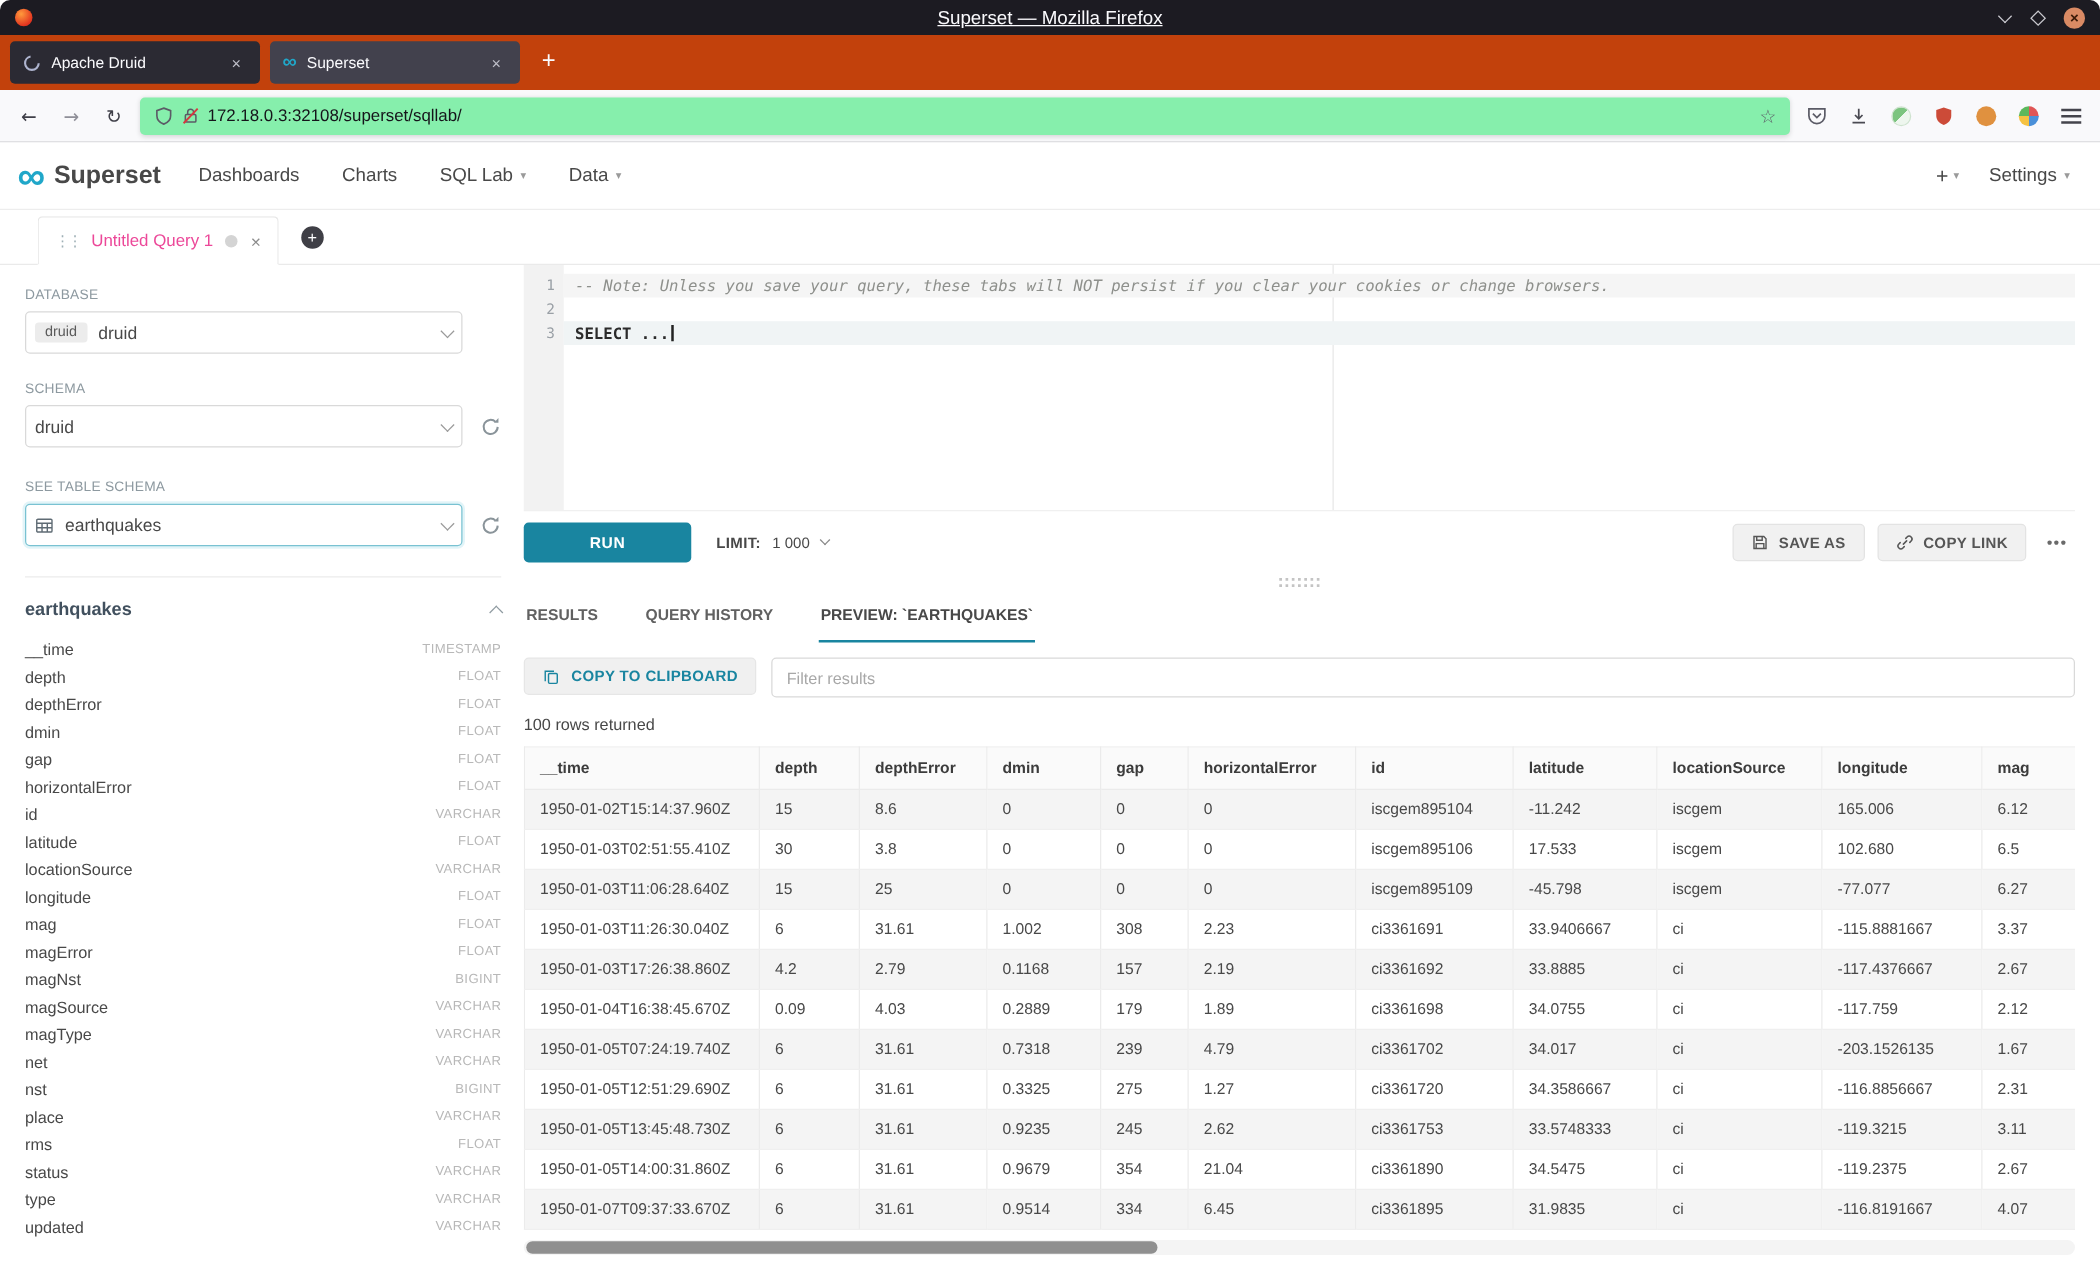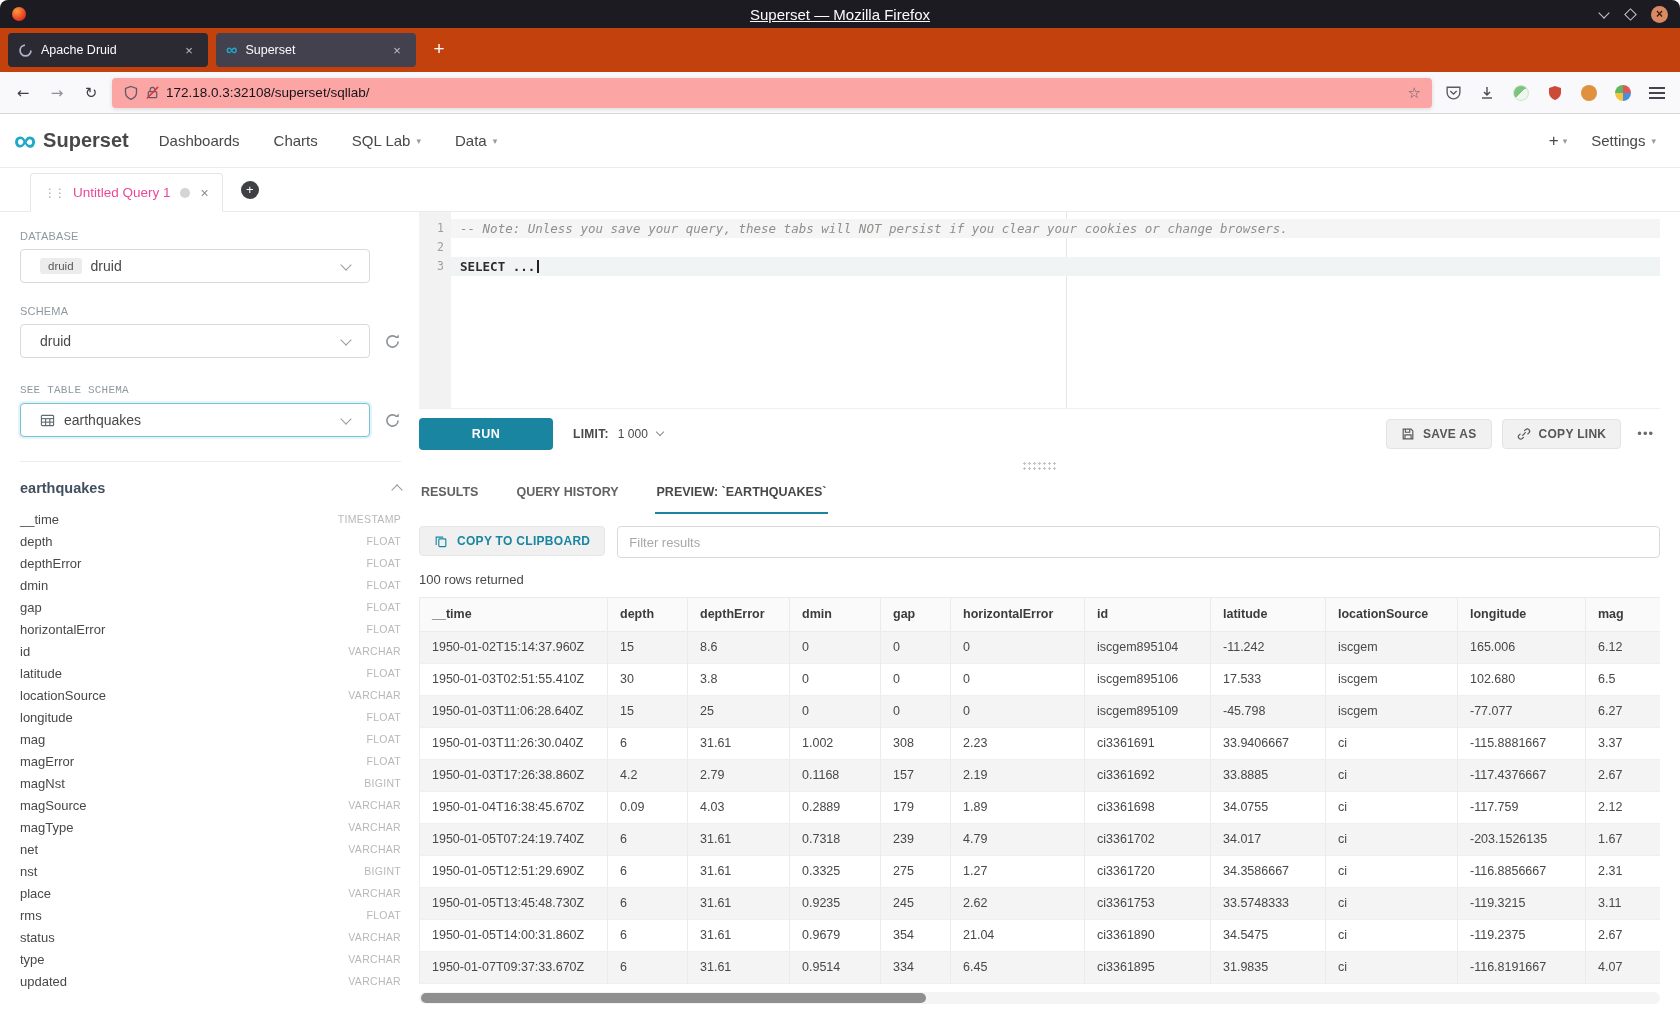--- a/index.html
+++ b/index.html
@@ -23,21 +23,21 @@
   .btab.active { background:#42414d; }
   .btab .tlabel { flex:1; overflow:hidden; white-space:nowrap; }
   .tab-close { color:#bfbfc9; font-size:13px; width:18px; text-align:center; }
   .sstab-ico { color:#20a7c9; font-weight:bold; font-size:16px; line-height:1; }
   .newtab-btn { color:#fbfbfe; font-size:19px; width:30px; height:30px; text-align:center; line-height:28px; border-radius:4px; }
 
   
   .urlbar { flex:0 0 42px; background:#f9f9fb; border-bottom:1px solid #d7d7db; display:flex; align-items:center; padding:0 10px; gap:8px; }
   .nav-ico { width:26px; text-align:center; font-size:15px; color:#3f3f48; font-family:"DejaVu Sans",sans-serif; }
   .nav-ico.dim { color:#8f8f98; }
-  .urlfield { flex:1; height:30px; background:#fca5a5; border-radius:4px; box-shadow:0 1px 4px rgba(0,0,0,0.14); display:flex; align-items:center; gap:6px; padding:0 11px; }
+  .urlfield { flex:1; height:30px; background:#86efac; border-radius:4px; box-shadow:0 1px 4px rgba(0,0,0,0.14); display:flex; align-items:center; gap:6px; padding:0 11px; }
   .url-text { font-size:13.5px; color:#15141a; flex:1; }
   .star-ico { font-size:15px; color:#5b5b66; font-family:"DejaVu Sans",sans-serif; }
   .tb-ico { display:flex; align-items:center; justify-content:center; width:26px; height:26px; }
   .circle-ico { width:16px; height:16px; border-radius:50%; }
   .ext-green { background:linear-gradient(135deg,#7cc47f 50%, #eef6ee 50%); border:1px solid #cfe3cf; }
   .ext-orange { background:#e0913f; }
   .ext-pinwheel { background:conic-gradient(#e05555 0 25%, #4a90d9 0 50%, #f5c242 0 75%, #5cb85c 0); }
   .hamburger { width:16px; height:2px; background:#44444c; box-shadow:0 5px 0 #44444c, 0 10px 0 #44444c; margin-top:-10px; }
 
   
@@ -61,27 +61,27 @@
   .qclose { color:#8c8c8c; font-size:14px; margin-left:2px; }
   .qadd { align-self:center; margin-left:18px; width:18px; height:18px; border-radius:50%; background:#3f3f46; color:#fff; font-size:13px; line-height:17px; text-align:center; z-index:1; }
 
   
   .main { flex:1; min-height:0; display:flex; }
 
   
   .sidebar { flex:0 0 419px; padding:18px 18px 0 20px; overflow:hidden; }
   .fieldlabel { font-size:11px; color:#8d99a0; margin-bottom:7px; letter-spacing:0.2px; }
   .selrow { display:flex; align-items:center; gap:14px; }
-  .select { flex:1; height:34px; border:1px solid #d9d9d9; border-radius:4px; background:#fff; display:flex; align-items:center; gap:9px; padding:0 19px; font-size:14px; color:#484848; }
+  .select { flex:1; height:34px; border:1px solid #d9d9d9; border-radius:4px; background:#fff; display:flex; align-items:center; gap:9px; padding:0 7px; font-size:14px; color:#484848; }
   .select.focus { border-color:#79c2d2; box-shadow:0 0 0 2px rgba(32,167,201,0.13); }
   .badge { background:#ececec; border-radius:3px; padding:2px 8px; font-size:11.5px; color:#5a5a5a; }
   .chev { width:8px; height:8px; border-right:1.3px solid #9a9a9a; border-bottom:1.3px solid #9a9a9a; transform:rotate(45deg); margin-left:auto; margin-top:-3px; }
   .refresh-btn { width:17px; height:17px; display:flex; align-items:center; justify-content:center; }
   .spacer17 { width:17px; }
-  .mt22 { margin-top:22px; } .mt26 { margin-top:26px;font-family:Liberation Mono, monospace; }
+  .mt22 { margin-top:22px; } .mt26 { margin-top:26px; }
   .sb-divider { border:0; border-top:1px solid #ececec; margin:24px 0 18px; }
   .schema-head { display:flex; align-items:center; font-size:14.5px; font-weight:700; color:#41505e; margin-bottom:12px; }
   .chev-up { width:8px; height:8px; border-right:1.4px solid #8f9ba1; border-bottom:1.4px solid #8f9ba1; transform:rotate(-135deg); margin-left:auto; margin-top:4px; }
   .col-row { height:22px; display:flex; align-items:center; justify-content:space-between; }
   .col-name { font-size:13px; color:#484848; }
   .col-type { font-size:10.5px; color:#b8b8b8; letter-spacing:0.3px; }
 
   
   .epane { flex:1; min-width:0; display:flex; flex-direction:column; padding-right:20px; }
   .editor { flex:0 0 196px; display:flex; position:relative; font-family:"DejaVu Sans Mono","Liberation Mono",monospace; background:#fff; }

